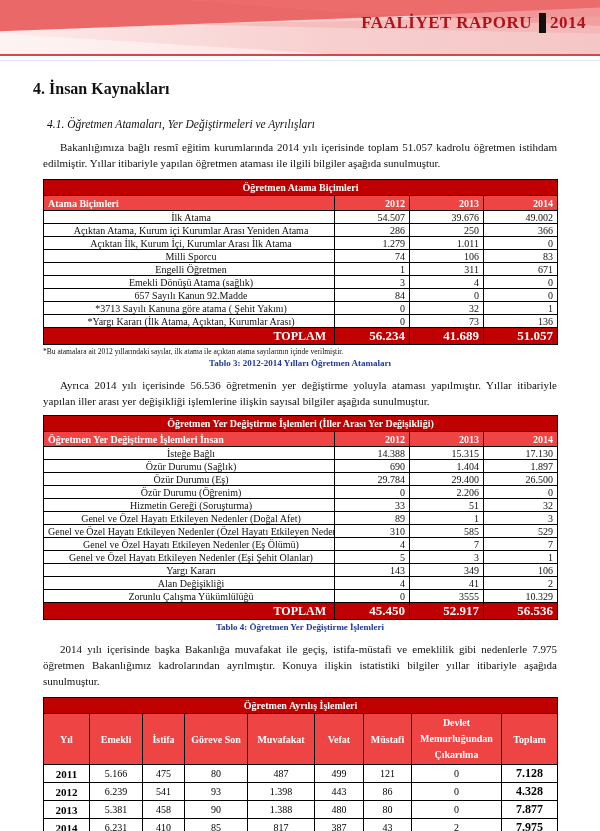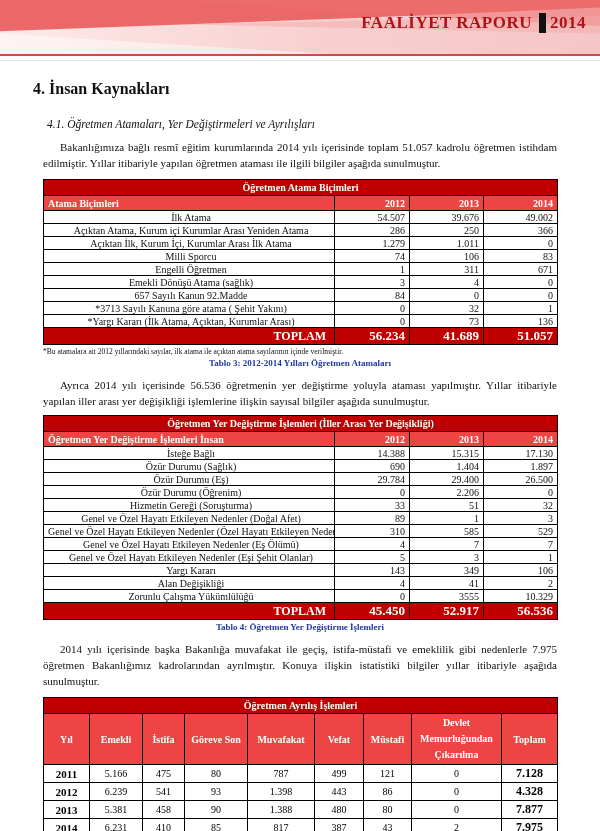--- a/index.html
+++ b/index.html
@@ -317,21 +317,21 @@
           <th class="hred">Toplam</th>
         </tr>
       </thead>
       <tbody>
 
           <tr>
             <td class="yr">2011</td>
             <td>5.166</td>
             <td>475</td>
             <td>80</td>
-            <td>787</td>
+            <td>487</td>
             <td>499</td>
             <td>121</td>
             <td>0</td>
             <td class="tot">7.128</td>
           </tr>
 
           <tr>
             <td class="yr">2012</td>
             <td>6.239</td>
             <td>541</td>

